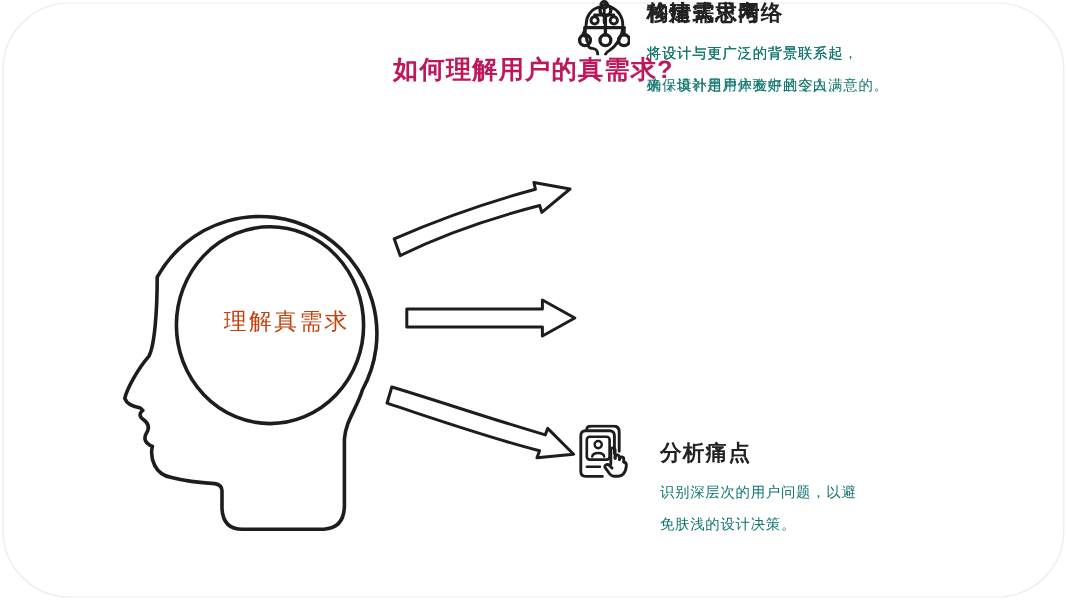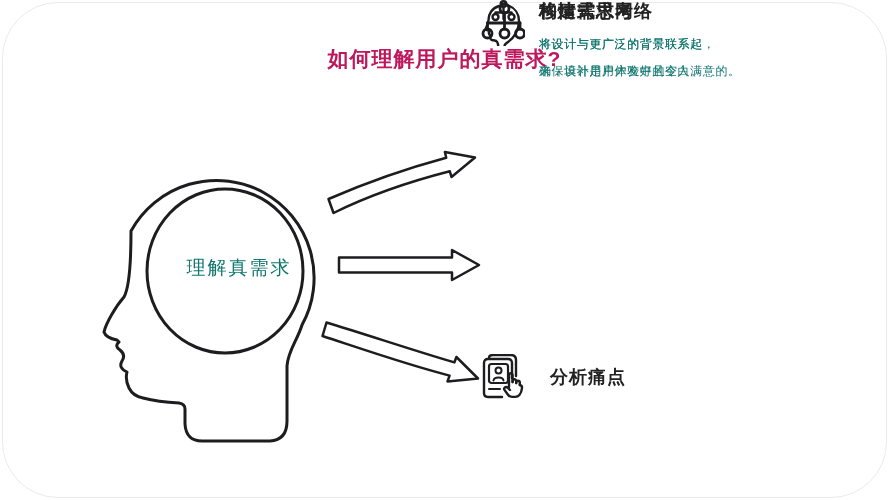--- a/index.html
+++ b/index.html
@@ -33,21 +33,21 @@
     width: 889px; height: 500px;
   }
   .center-label {
     position: absolute;
     left: 145px; top: 255px;
     width: 188px;
     text-align: center;
     font-size: 19px;
     letter-spacing: 2px;
     font-weight: 400;
-    color: #0f766e;
+    color: #c2410c;
   }
   .item {
     position: absolute;
     left: 481px;
     display: flex;
     gap: 14px;
     align-items: flex-start;
   }
   .item:nth-of-type(1) { top: 139px; }
   .item:nth-of-type(2) { top: 246px; }
@@ -140,20 +140,22 @@
     <path class="ink-stroke" stroke-width="2" d="M 8 35 L 19 35"></path>
     <g class="ink-stroke" stroke-width="2.4">
       <path d="M 28 33 L 28 21 a 1.8 1.8 0 0 1 3.6 0 L 31.6 28"></path>
       <path d="M 31.6 28 L 31.6 27 a 1.8 1.8 0 0 1 3.6 0 L 35.2 29"></path>
       <path d="M 35.2 29 L 35.2 28.6 a 1.8 1.8 0 0 1 3.6 0 L 38.8 31"></path>
       <path d="M 38.8 31 q 2.4 0.4 2.2 3 q -0.4 4.6 -2.6 7 q -1.6 1.9 -4.3 1.9 l -3 0 q -2.6 0 -4.1 -2.1 l -3.4 -4.7 q -1.2 -1.7 0.3 -2.7 q 1.5 -0.9 3 0.5 l 2.1 2.1"></path>
     </g>
   </svg>
   <div class="item-text">
     <div class="item-title">分析痛点</div>
+    <p class="item-desc">识别深层次的用户问题，以避
+免肤浅的设计决策。</p>
   </div>
 </div>
 
 <div class="item">
   <svg class="item-icon" width="44" height="44" viewBox="0 0 44 44">
     <g class="ink-stroke" stroke-width="2.8">
       <circle cx="23.5" cy="8.5" r="4.5"></circle>
       <path d="M 23.5 13 L 23.5 23"></path>
       <path d="M 6.5 23 L 39 23"></path>
       <path d="M 6.5 23 L 6.5 29"></path>

